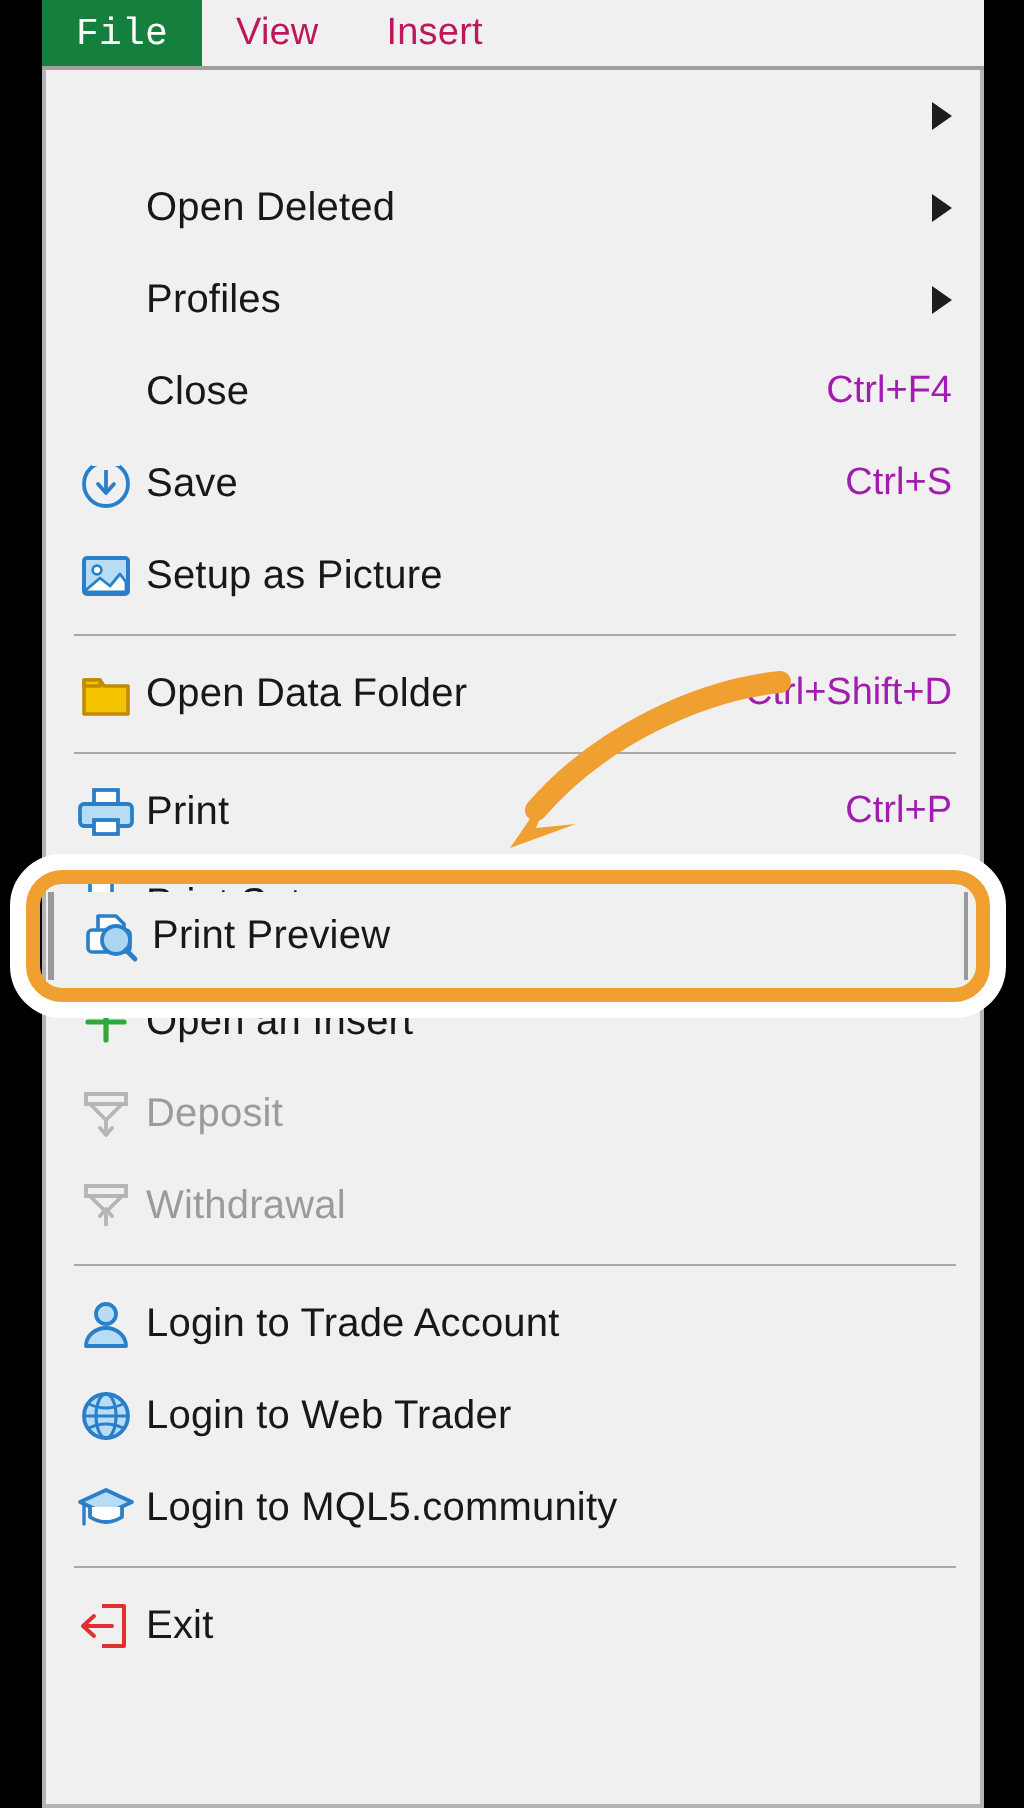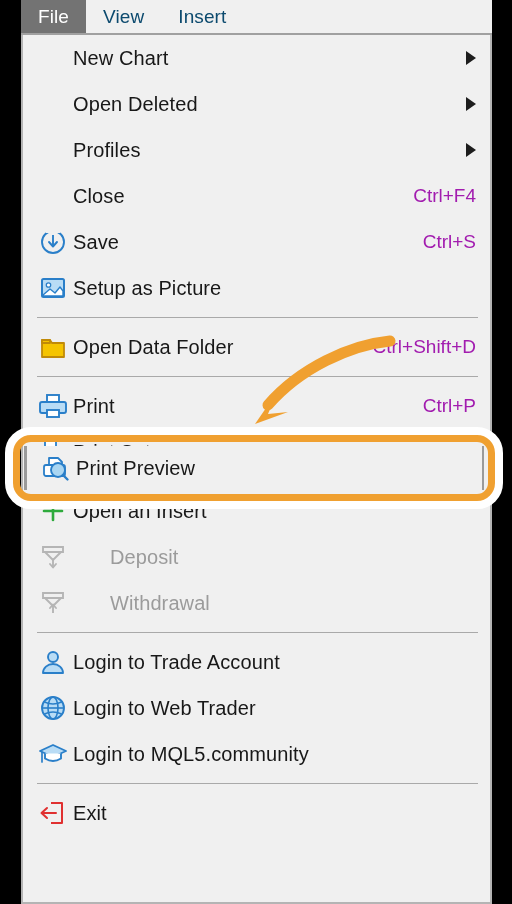--- a/index.html
+++ b/index.html
@@ -27,27 +27,28 @@
     display: flex;
     align-items: stretch;
     box-sizing: border-box;
   }
   .menubar-item {
     display: flex;
     align-items: center;
     justify-content: center;
     padding: 0 17px;
     font-size: 19px;
-    color: #0c4a6e;
+    color: #be185d;
     letter-spacing: .1px;
     white-space: nowrap;
   }
   .menubar-item.active {
-    background: #737373;
+    background: #15803d;
     color: #ffffff;
+    font-family: Liberation Mono, monospace;
   }
 
   
   #dropdown {
     position: absolute;
     left: 21px;
     top: 35px;
     width: 471px;
     height: 869px;
     background: #f0f0f0;
@@ -74,21 +75,21 @@
     align-items: center;
     justify-content: center;
   }
   .mi-label {
     font-size: 20px;
     color: #181818;
     white-space: nowrap;
     flex: 1;
     letter-spacing: .1px;
   }
-  .menu-item.disabled .mi-label { color: #9b9b9b; margin-left: 37px; }
+  .menu-item.disabled .mi-label { color: #9b9b9b; }
   .mi-accel {
     font-size: 19px;
     color: #a21caf;
     white-space: nowrap;
     margin-left: auto;
     padding-left: 16px;
   }
   .mi-arrow {
     margin-left: auto;
     width: 0; height: 0;
@@ -171,21 +172,20 @@
 
 <div id="menubar">
     <div class="menubar-item active">File</div>
     <div class="menubar-item">View</div>
     <div class="menubar-item">Insert</div>
   </div>
 
 <div id="dropdown">
     <div class="menu-item">
       <span class="mi-icon"></span>
-      <span class="mi-label">New Chart</span>
       <span class="mi-arrow"></span>
     </div>
     <div class="menu-item">
       <span class="mi-icon"></span>
       <span class="mi-label">Open Deleted</span>
       <span class="mi-arrow"></span>
     </div>
     <div class="menu-item">
       <span class="mi-icon"></span>
       <span class="mi-label">Profiles</span>

